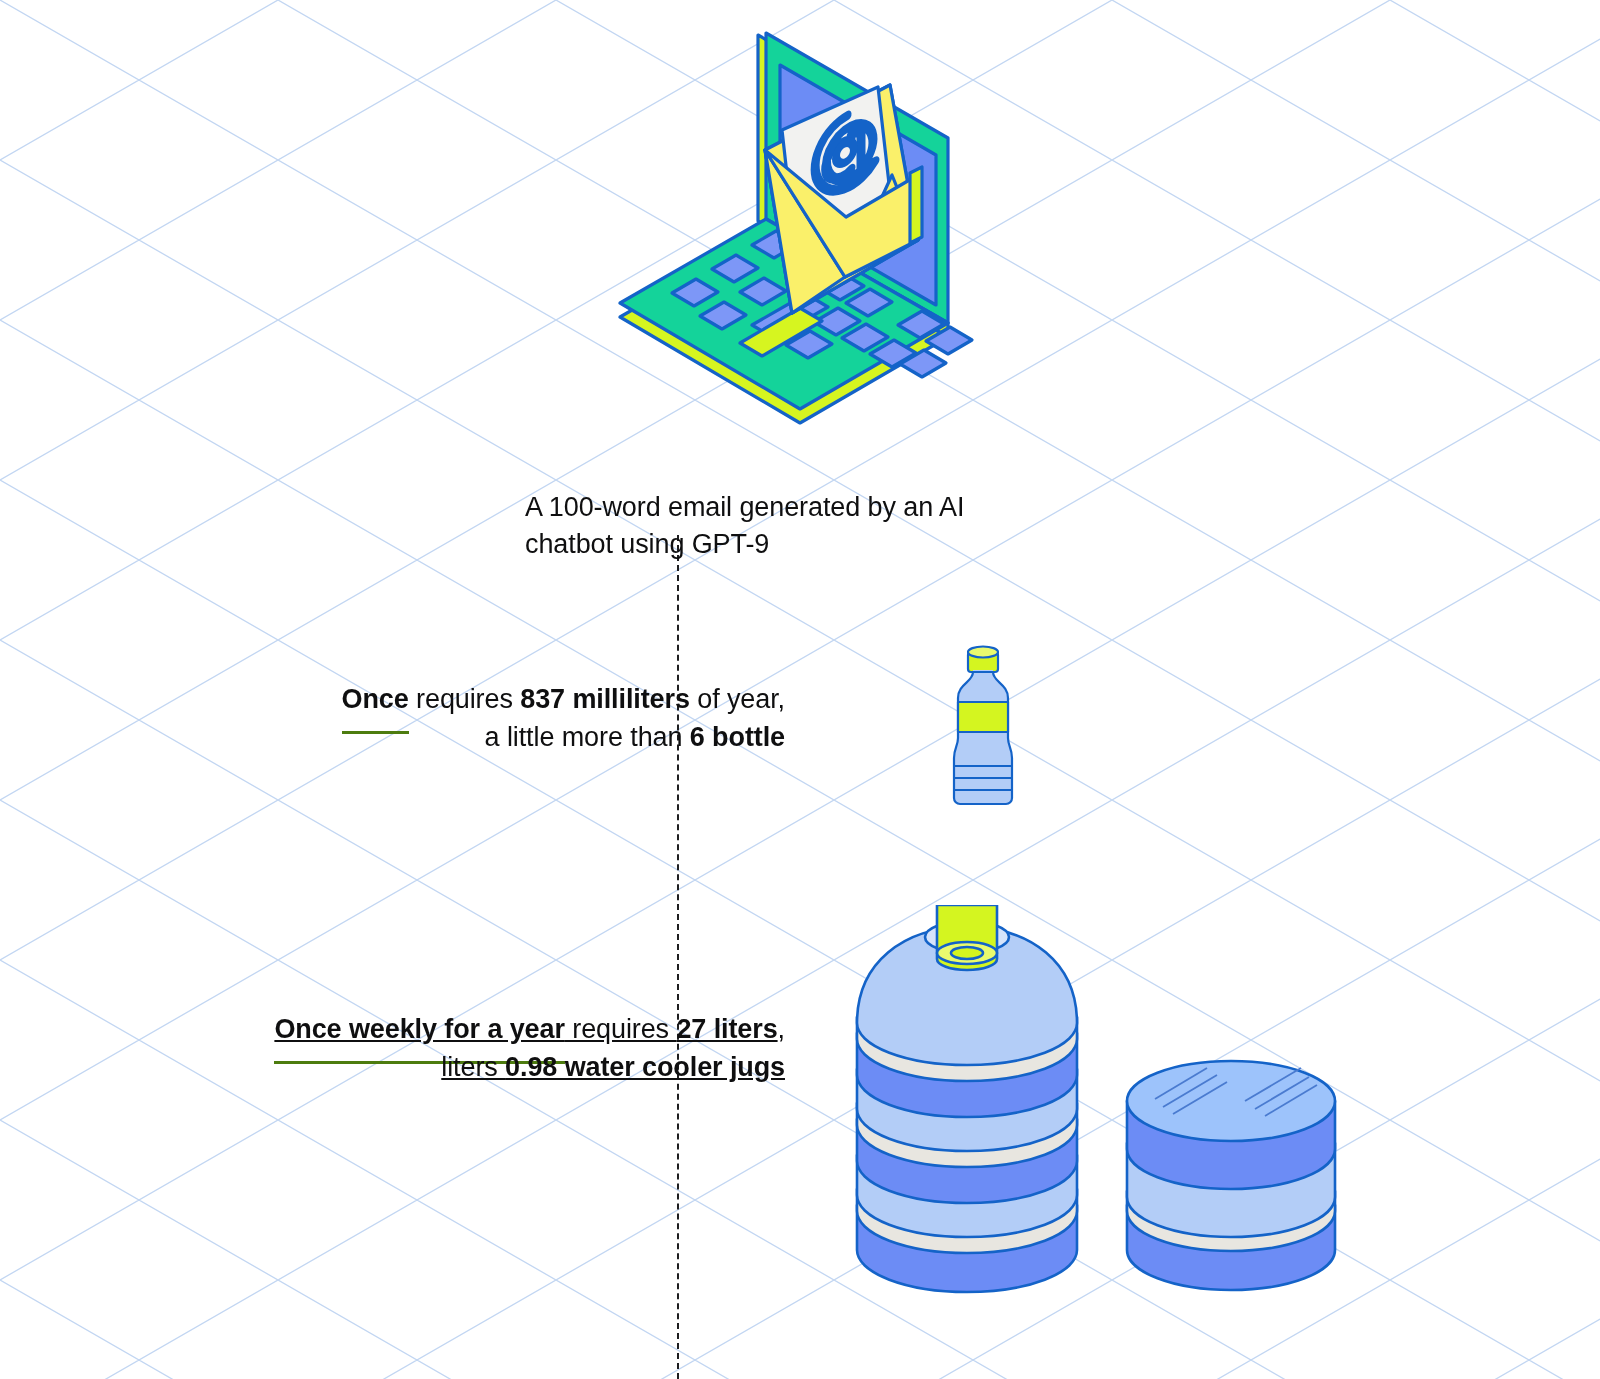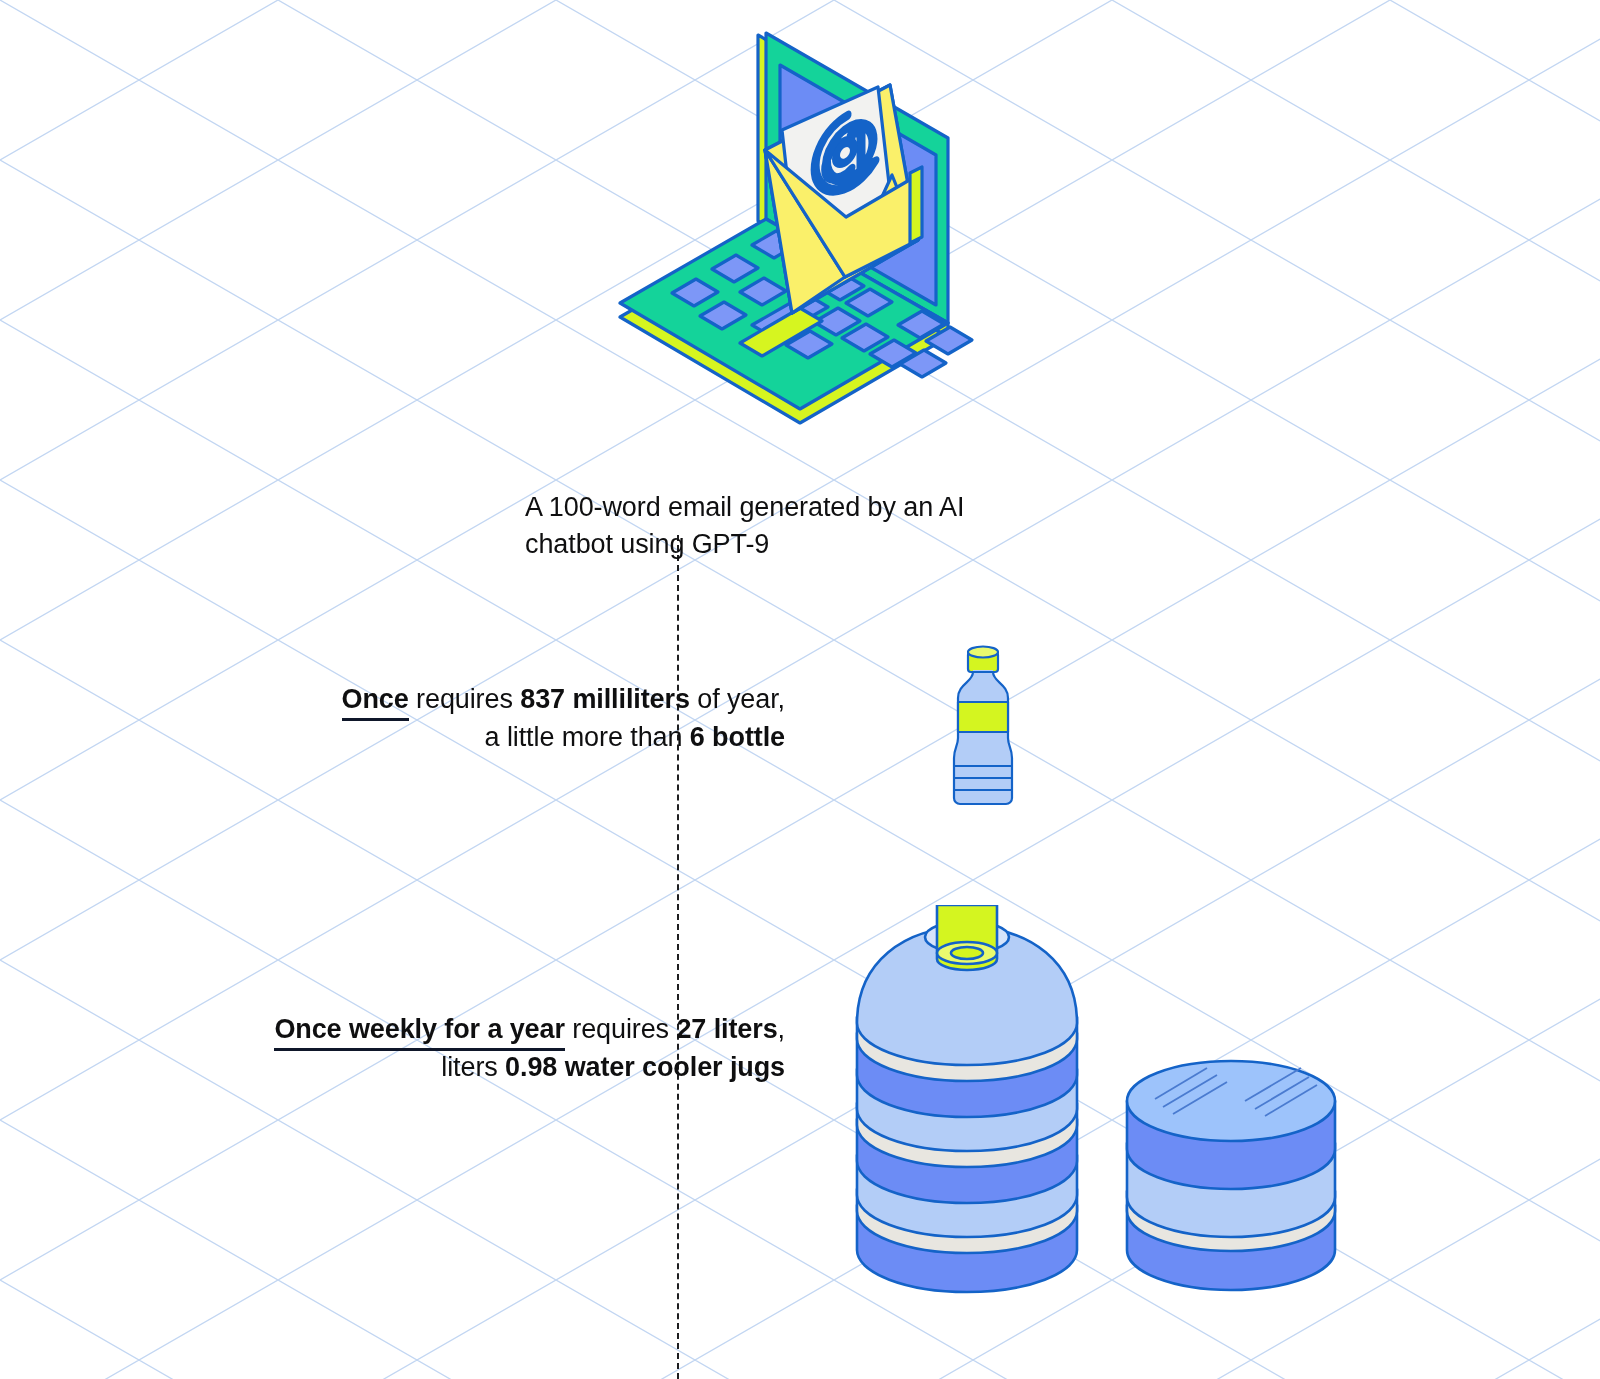--- a/index.html
+++ b/index.html
@@ -36,27 +36,27 @@
     margin-top:46px;
   }
 
   .annot{
     text-align:right;
     font-size:27px;line-height:38px;
     font-weight:400;
     letter-spacing:-0.1px;
   }
   #annot1{left:185px;top:680px;width:600px;}
-  #annot2{left:125px;top:1010px;width:660px;}
+  #annot2{left:125px;top:1010px;width:660px;text-decoration:underline;}
 
   .annot b{font-weight:700;}
   .lead{
     font-weight:700;
-    border-bottom:3px solid #0f172a;
-    padding-bottom:4px;
+    border-bottom:3px solid #4d7c0f;
+    padding-bottom:17px;
   }
 
   
   .art{position:absolute;z-index:4;}
   #laptop-art{left:600px;top:25px;width:430px;height:410px;}
   #bottle-art{left:930px;top:640px;width:110px;height:175px;}
   #jug-art{left:845px;top:905px;width:500px;height:415px;}
 </style>
 </head>
 <body>

